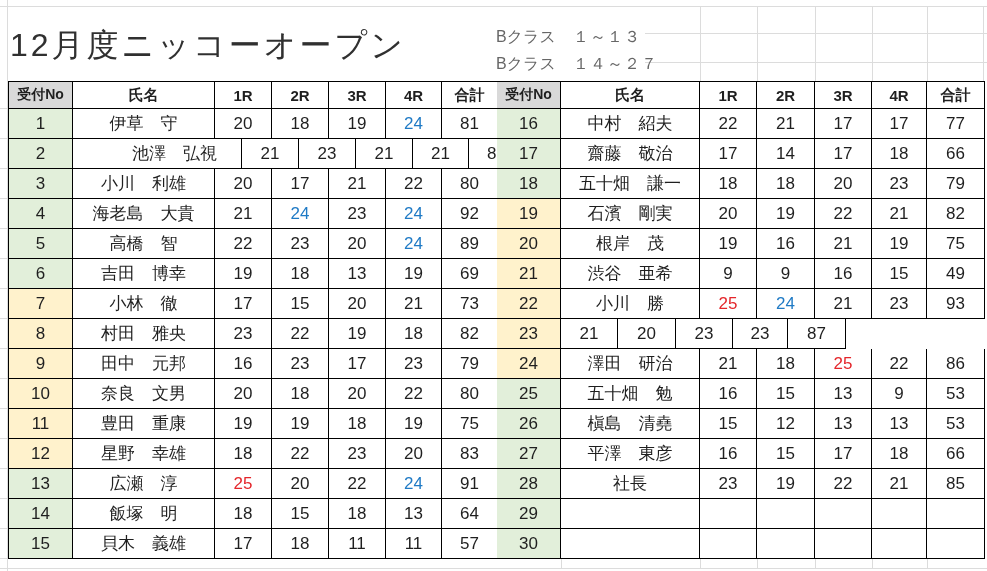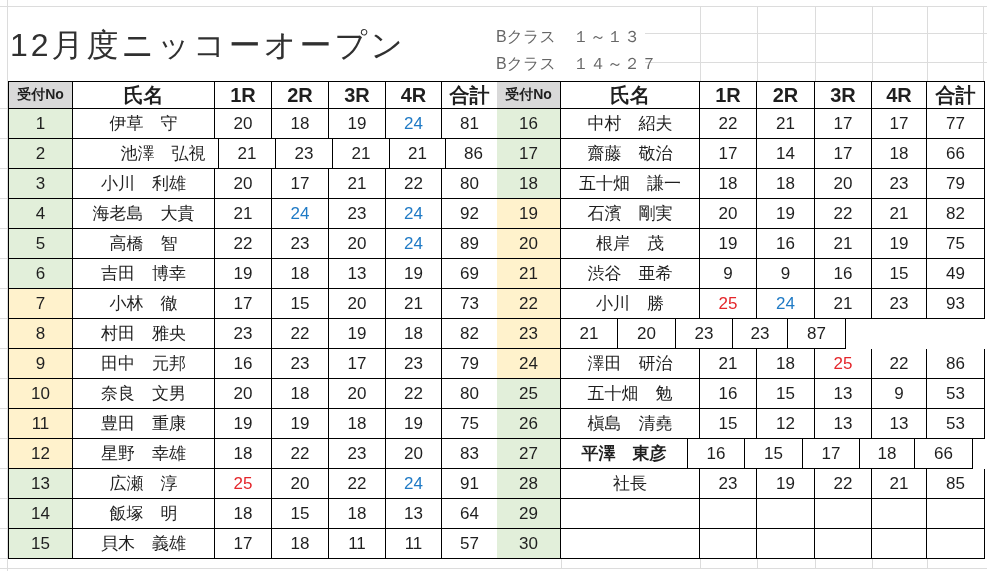--- a/index.html
+++ b/index.html
@@ -23,21 +23,21 @@
     position:absolute;top:81px;background:#ffffff;
     border-top:1px solid #000;border-left:1px solid #000;
   }
   .score-table.no-left{border-left:none;}
   .t-row{display:flex;}
   .c{
     box-sizing:border-box;border-right:1px solid #000;border-bottom:1px solid #000;
     height:30px;display:flex;align-items:center;justify-content:center;
     font-size:17px;color:var(--text,#1f1f1f);overflow:hidden;white-space:nowrap;
   }
-  .hc{height:27px;font-weight:bold;font-size:20px;background:#ffffff;}
+  .hc{height:27px;font-weight:bold;font-size:15px;background:#ffffff;}
   .hc-no{background:var(--hgray,#d9d9d9);font-size:14px;}
   .shade-green{background:var(--green,#e2efda);}
   .shade-cream{background:var(--cream,#fff2cc);}
   .mark-blue{color:var(--blue,#1f7ac5);}
   .mark-red{color:var(--red,#e4262b);}
 </style>
 </head>
 <body>
 
 <div class="sheet">
@@ -102,21 +102,21 @@
         <div class="c shade-green" style="width: 64px;">1</div>
         <div class="c" style="width: 142px;">伊草　守</div>
         <div class="c" style="width: 57px;">20</div>
         <div class="c" style="width: 57px;">18</div>
         <div class="c" style="width: 57px;">19</div>
         <div class="c mark-blue" style="width: 56px;">24</div>
         <div class="c" style="width: 56px;">81</div>
       </div>
       <div class="t-row">
         <div class="c shade-green" style="width: 64px;">2</div>
-        <div class="c" style="width: 146px; padding-left: 35px;">池澤　弘視</div>
+        <div class="c" style="width: 169px; padding-left: 35px;">池澤　弘視</div>
         <div class="c" style="width: 57px;">21</div>
         <div class="c" style="width: 57px;">23</div>
         <div class="c" style="width: 57px;">21</div>
         <div class="c" style="width: 56px;">21</div>
         <div class="c" style="width: 56px;">86</div>
       </div>
       <div class="t-row">
         <div class="c shade-green" style="width: 64px;">3</div>
         <div class="c" style="width: 142px;">小川　利雄</div>
         <div class="c" style="width: 57px;">20</div>
@@ -337,21 +337,21 @@
         <div class="c shade-green" style="width: 64px;">26</div>
         <div class="c" style="width: 139px;">槇島　清堯</div>
         <div class="c" style="width: 57px;">15</div>
         <div class="c" style="width: 58px;">12</div>
         <div class="c" style="width: 57px;">13</div>
         <div class="c" style="width: 55px;">13</div>
         <div class="c" style="width: 58px;">53</div>
       </div>
       <div class="t-row">
         <div class="c shade-green" style="width: 64px;">27</div>
-        <div class="c" style="width: 127px; font-weight: bold;">平澤　東彦</div>
+        <div class="c" style="width: 139px;">平澤　東彦</div>
         <div class="c" style="width: 57px;">16</div>
         <div class="c" style="width: 58px;">15</div>
         <div class="c" style="width: 57px;">17</div>
         <div class="c" style="width: 55px;">18</div>
         <div class="c" style="width: 58px;">66</div>
       </div>
       <div class="t-row">
         <div class="c shade-green" style="width: 64px;">28</div>
         <div class="c" style="width: 139px;">社長</div>
         <div class="c" style="width: 57px;">23</div>

